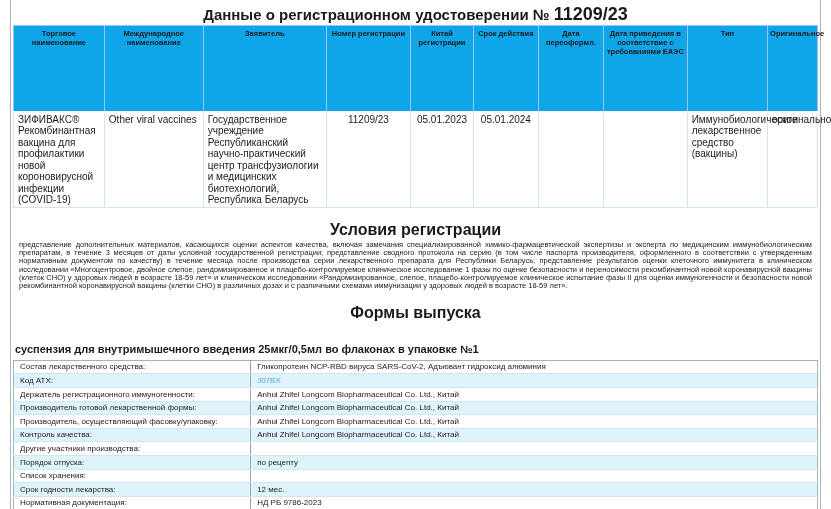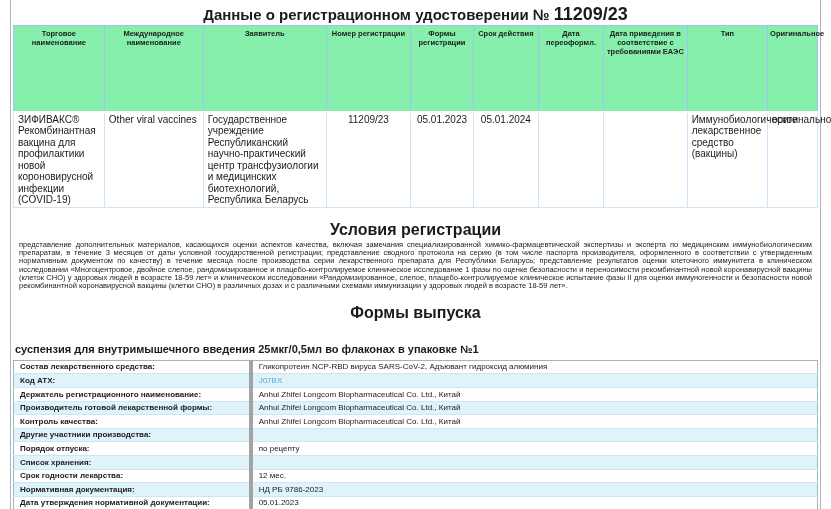--- a/index.html
+++ b/index.html
@@ -7,37 +7,37 @@
     font-family:"Liberation Sans", sans-serif; color:#1b1b1b; }
   .page { margin:0 10px; height:509px; border-left:1px solid #b3b3b3; border-right:1px solid #b3b3b3;
     padding:4px 2px 0 2px; background:#fff; }
 
   
   .doc-title { text-align:center; font-weight:bold; font-size:15px; margin-bottom:0; white-space:nowrap; }
   .doc-title .num { font-size:18px; }
 
   
   table.registry { width:100%; border-collapse:collapse; table-layout:fixed; }
-  table.registry th { background:#86efac; font-size:7.5px; font-weight:bold; text-align:center;
+  table.registry th { background:#0ea5e9; font-size:7.5px; font-weight:bold; text-align:center;
     vertical-align:top; padding:3px 2px; height:86px; border:1px solid #9cc3f2; border-bottom:2px solid #ffffff; }
   table.registry td { background:#ffffff; font-size:10px; vertical-align:top; padding:1px 4px;
     height:57px; border:1px solid #cfe4f7; line-height:1.15; }
   td.c-center { text-align:center; }
 
   
   .section-heading { text-align:center; font-weight:bold; font-size:16px; margin-top:13px; }
 
   
   .conditions-text { font-size:7.5px; line-height:1.12; text-align:justify; padding:2px 6px 0 6px; }
 
   
   .form-title { font-size:11px; font-weight:bold; margin:21px 0 5px 0; padding-left:2px; }
   table.kv { width:100%; border-collapse:collapse; table-layout:fixed; border:1px solid #9db6c4; }
   table.kv td { font-size:8px; padding:1.5px 6px; border-bottom:1px solid #cfe6f2; line-height:1.2; height:11.6px; }
-  table.kv td.k { font-weight:bold; width:29.5%; border-right:4px solid #a3a3a3; }
+  table.kv td.k { font-weight:normal; width:29.5%; border-right:1px solid #a3a3a3; }
   table.kv tr:nth-child(even) td { background:#DFF3FB; }
   table.kv tr:nth-child(odd) td { background:#ffffff; }
   .atc-link { color:#57A7E0; cursor:pointer; }
 </style>
 </head>
 <body>
 
 <div class="page">
 
   <div class="doc-title">
@@ -57,21 +57,21 @@
         <col style="width:10.4%">
       <col style="width:10.0%">
         <col style="width:6.2%">
     </colgroup>
     <thead>
       <tr>
         <th>Торговое наименование</th>
         <th>Международное наименование</th>
         <th>Заявитель</th>
         <th>Номер регистрации</th>
-        <th>Формы регистрации</th>
+        <th>Китай регистрации</th>
         <th>Срок действия</th>
         <th>Дата переоформл.</th>
         <th>Дата приведения в соответствие с требованиями ЕАЭС</th>
         <th>Тип</th>
         <th>Оригинальное</th>
       </tr>
     </thead>
     <tbody>
       <tr>
         <td>ЗИФИВАКС® Рекомбинантная вакцина для профилактики новой короновирусной инфекции (COVID-19)</td>
@@ -98,25 +98,29 @@
     <tbody>
       <tr>
         <td class="k">Состав лекарственного средства:</td>
         <td>Гликопротеин NCP-RBD вируса SARS-CoV-2, Адъювант гидроксид алюминия</td>
       </tr>
       <tr>
         <td class="k">Код АТХ:</td>
         <td><span class="atc-link">J07BX</span></td>
       </tr>
       <tr>
-        <td class="k">Держатель регистрационного наименование:</td>
+        <td class="k">Держатель регистрационного иммуногенности:</td>
         <td>Anhui Zhifei Longcom Biopharmaceutical Co. Ltd., Китай</td>
       </tr>
       <tr>
         <td class="k">Производитель готовой лекарственной формы:</td>
+        <td>Anhui Zhifei Longcom Biopharmaceutical Co. Ltd., Китай</td>
+      </tr>
+      <tr>
+        <td class="k">Производитель, осуществляющий фасовку/упаковку:</td>
         <td>Anhui Zhifei Longcom Biopharmaceutical Co. Ltd., Китай</td>
       </tr>
       <tr>
         <td class="k">Контроль качества:</td>
         <td>Anhui Zhifei Longcom Biopharmaceutical Co. Ltd., Китай</td>
       </tr>
       <tr>
         <td class="k">Другие участники производства:</td>
         <td></td>
       </tr>

